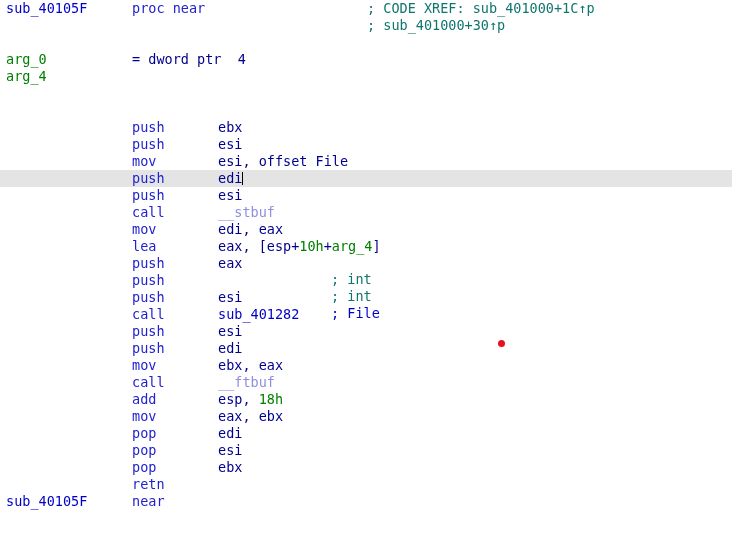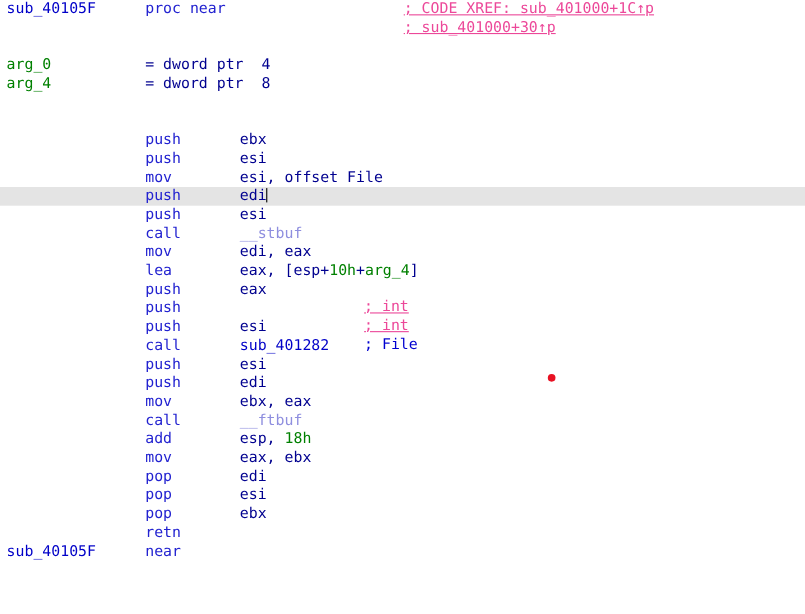--- a/index.html
+++ b/index.html
@@ -54,21 +54,21 @@
     position: absolute;
     left: 367px;
     top: 0;
   }
   .c-name    { color: #0000c8; }
   .c-local   { color: #008000; }
   .c-instr   { color: #2222d0; }
   .c-reg     { color: #00008f; }
   .c-num     { color: #008000; }
   .c-extern  { color: #8f8fdf; }
-  .c-comment { color: #ec4899; text-decoration: underline; }
+  .c-comment { color: #0f766e; }
   .c-cmt-blue{ color: #0000d0; }
   .c-dark    { color: #00008f; text-align: center; }
 
   .caret {
     display: inline-block;
     width: 0;
     border-left: 1px solid #000000;
     height: 13px;
     vertical-align: -2px;
     margin-left: 0px;
@@ -85,21 +85,21 @@
 </style>
 </head>
 <body>
 
 <div id="disasm">
   <div id="lines-container">
       <div class="line"><span class="col-label c-name">sub_40105F</span><span class="col-mnem c-instr">proc near</span><span class="col-cmt-xref c-comment">; CODE XREF: sub_401000+1C↑p</span></div>
       <div class="line"><span class="col-cmt-xref c-comment">; sub_401000+30↑p</span></div>
       <div class="line"></div>
       <div class="line"><span class="col-label c-local">arg_0</span><span class="col-mnem c-dark">= dword ptr  4</span></div>
-      <div class="line"><span class="col-label c-local">arg_4</span><span class="col-mnem c-dark">= dword ptr  8</span></div>
+      <div class="line"><span class="col-label c-local">arg_4</span></div>
       <div class="line"></div>
       <div class="line"></div>
       <div class="line"><span class="col-mnem c-instr">push</span><span class="col-op c-reg">ebx</span></div>
       <div class="line"><span class="col-mnem c-instr">push</span><span class="col-op c-reg">esi</span></div>
       <div class="line"><span class="col-mnem c-instr">mov</span><span class="col-op c-reg">esi, offset File</span></div>
       <div class="line highlighted"><span class="col-mnem c-instr">push</span><span class="col-op c-reg">edi<span class="caret"></span></span></div>
       <div class="line"><span class="col-mnem c-instr">push</span><span class="col-op c-reg">esi</span></div>
       <div class="line"><span class="col-mnem c-instr">call</span><span class="col-op c-extern">__stbuf</span></div>
       <div class="line"><span class="col-mnem c-instr">mov</span><span class="col-op c-reg">edi, eax</span></div>
       <div class="line"><span class="col-mnem c-instr">lea</span><span class="col-op"><span class="c-reg">eax, [esp+</span><span class="c-num">10h</span><span class="c-reg">+</span><span class="c-local">arg_4</span><span class="c-reg">]</span></span></div>

